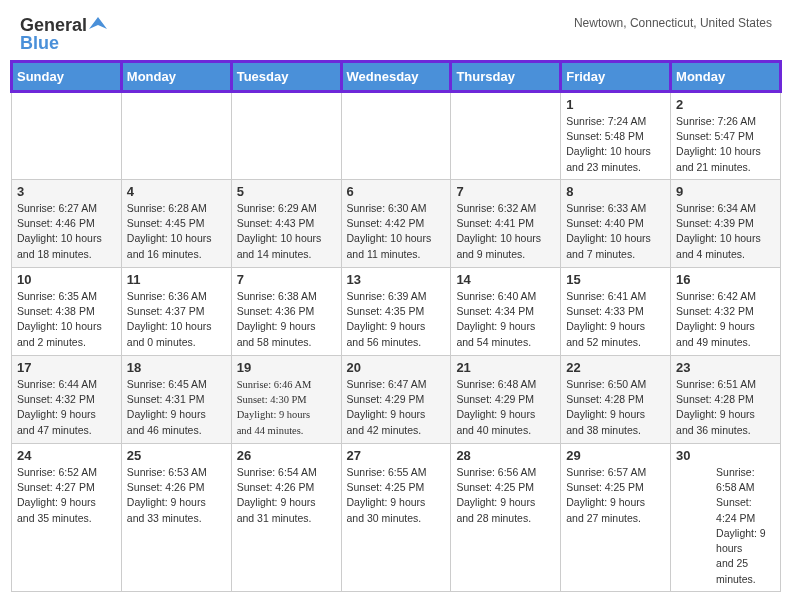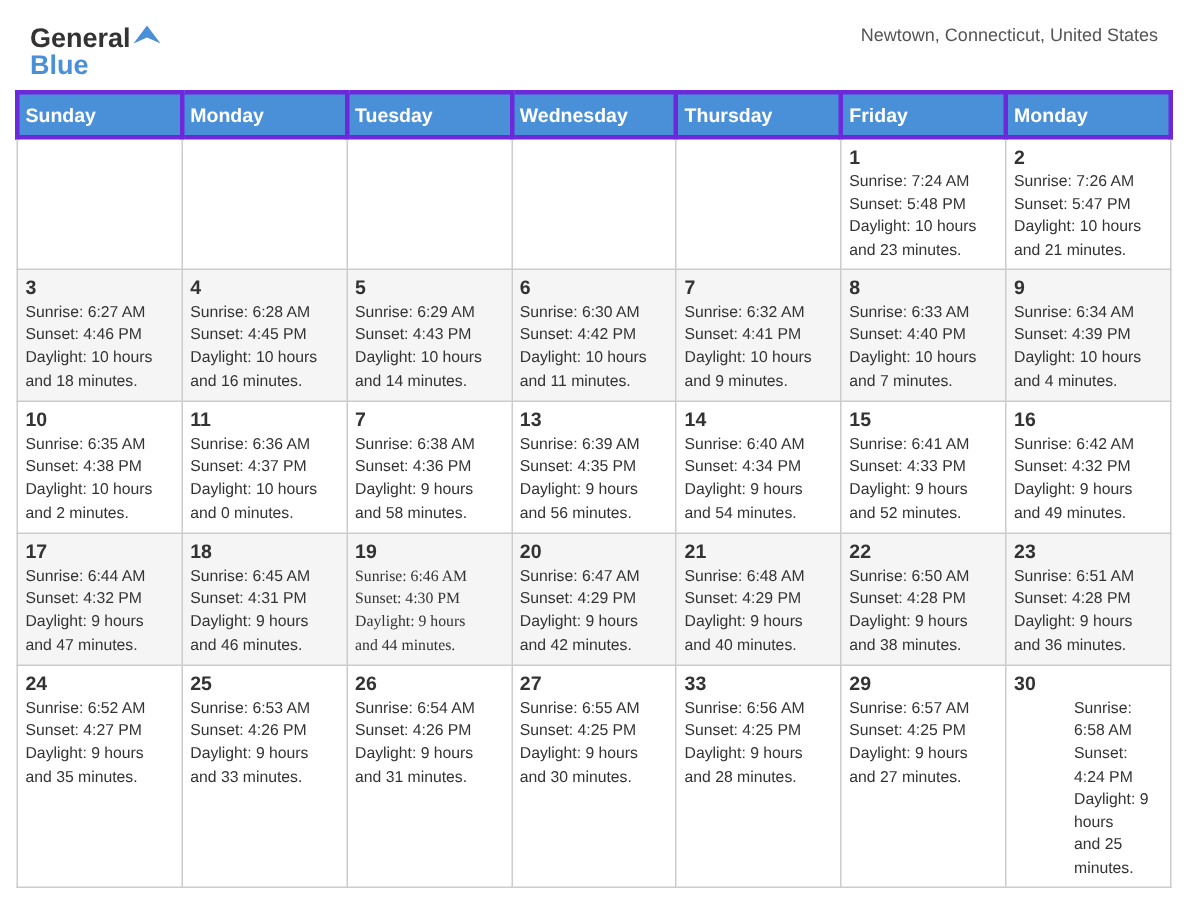--- a/index.html
+++ b/index.html
@@ -320,21 +320,21 @@
 and 31 minutes.</div>
             </td>
             <td>
               <span class="day-num">27</span>
               <div class="day-info" style="white-space: pre-line;">Sunrise: 6:55 AM
 Sunset: 4:25 PM
 Daylight: 9 hours
 and 30 minutes.</div>
             </td>
             <td>
-              <span class="day-num">33</span>
+              <span class="day-num">28</span>
               <div class="day-info" style="white-space: pre-line;">Sunrise: 6:56 AM
 Sunset: 4:25 PM
 Daylight: 9 hours
 and 28 minutes.</div>
             </td>
             <td>
               <span class="day-num">29</span>
               <div class="day-info" style="white-space: pre-line;">Sunrise: 6:57 AM
 Sunset: 4:25 PM
 Daylight: 9 hours

